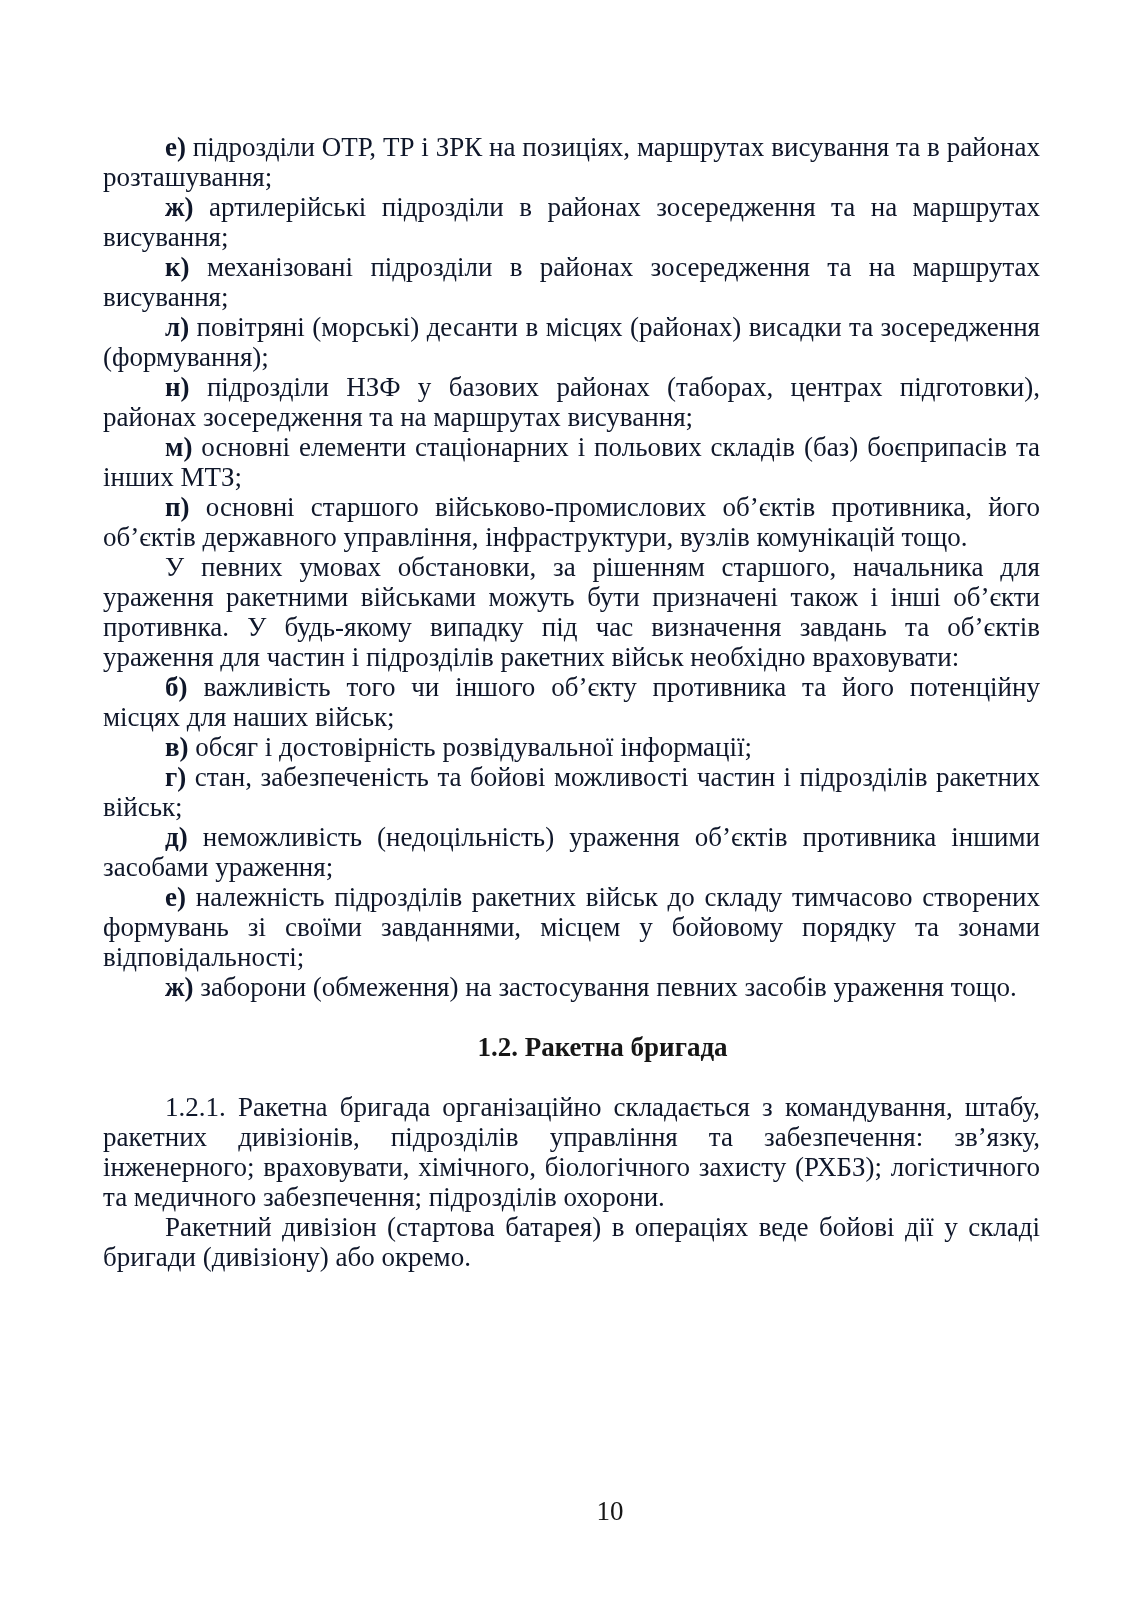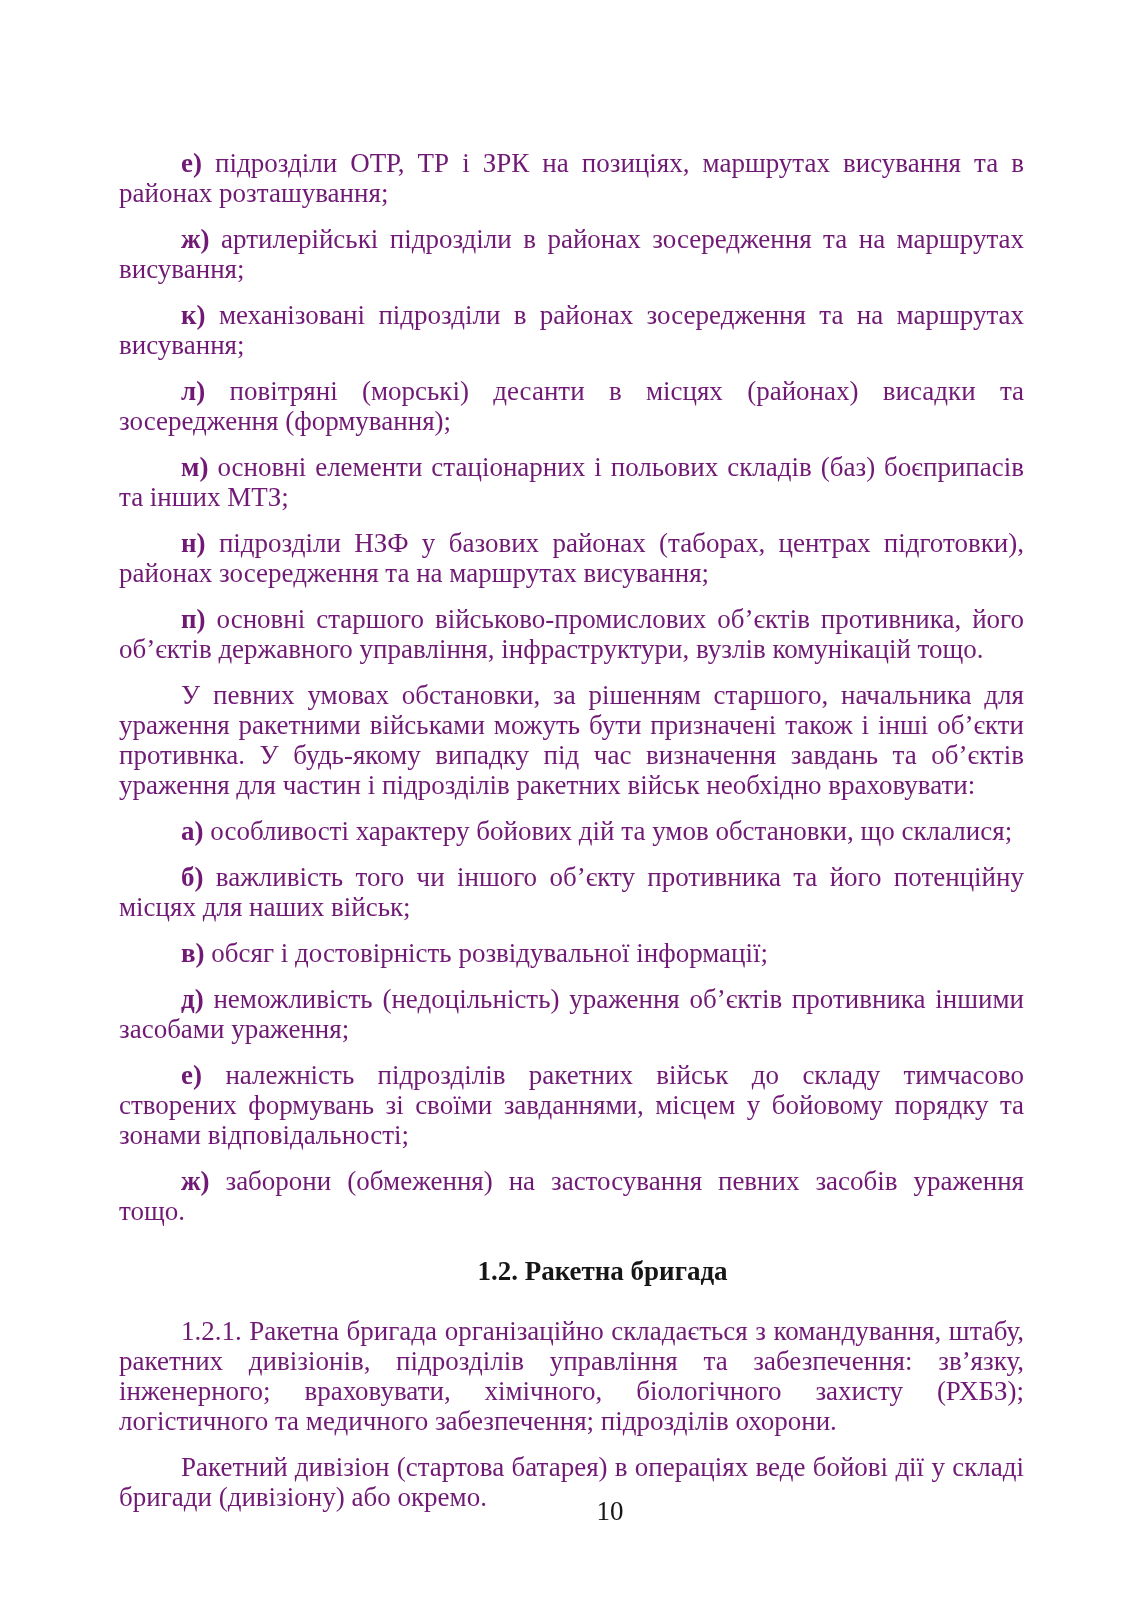--- a/index.html
+++ b/index.html
@@ -16,26 +16,26 @@
     color: #161616;
     overflow: hidden;
   }
   .content {
     position: absolute;
     left: 103px;
     top: 132px;
     width: 937px;
   }
   .para {
-    margin: 16px;
+    margin: 0;
     font-size: 27px;
     line-height: 30px;
     text-align: justify;
     text-indent: 62px;
-    color: #701a75;
+    color: #0f172a;
   }
   .para b {
     font-weight: bold;
   }
   .section-heading {
     margin: 30px 0 30px 0;
     font-size: 27px;
     line-height: 30px;
     font-weight: bold;
     text-indent: 62px;
@@ -63,34 +63,34 @@
   <div class="content">
 
     <p class="para"><b>е)</b> <span>підрозділи ОТР, ТР і ЗРК на позиціях, маршрутах висування та в районах розташування;</span></p>
 
     <p class="para"><b>ж)</b> <span>артилерійські підрозділи в районах зосередження та на маршрутах висування;</span></p>
 
     <p class="para"><b>к)</b> <span>механізовані підрозділи в районах зосередження та на маршрутах висування;</span></p>
 
     <p class="para"><b>л)</b> <span>повітряні (морські) десанти в місцях (районах) висадки та зосередження (формування);</span></p>
 
+    <p class="para"><b>н)</b> <span>підрозділи НЗФ у базових районах (таборах, центрах підготовки), районах зосередження та на маршрутах висування;</span></p>
+
     <p class="para"><b>м)</b> <span>основні елементи стаціонарних і польових складів (баз) боєприпасів та інших МТЗ;</span></p>
-
-    <p class="para"><b>н)</b> <span>підрозділи НЗФ у базових районах (таборах, центрах підготовки), районах зосередження та на маршрутах висування;</span></p>
 
     <p class="para"><b>п)</b> <span>основні старшого військово-промислових об’єктів противника, його об’єктів державного управління, інфраструктури, вузлів комунікацій тощо.</span></p>
 
     <p class="para"><span>У певних умовах обстановки, за рішенням старшого, начальника для ураження ракетними військами можуть бути призначені також і інші об’єкти противнка. У будь-якому випадку під час визначення завдань та об’єктів ураження для частин і підрозділів ракетних військ необхідно враховувати:</span></p>
 
-    <p class="para"><b>а)</b> <span>особливості характеру бойових дій та умов обстановки, що склалися;</span></p>
 
     <p class="para"><b>б)</b> <span>важливість того чи іншого об’єкту противника та його потенційну місцях для наших військ;</span></p>
 
     <p class="para"><b>в)</b> <span>обсяг і достовірність розвідувальної інформації;</span></p>
 
+    <p class="para"><b>г)</b> <span>стан, забезпеченість та бойові можливості частин і підрозділів ракетних військ;</span></p>
 
     <p class="para"><b>д)</b> <span>неможливість (недоцільність) ураження об’єктів противника іншими засобами ураження;</span></p>
 
     <p class="para"><b>е)</b> <span>належність підрозділів ракетних військ до складу тимчасово створених формувань зі своїми завданнями, місцем у бойовому порядку та зонами відповідальності;</span></p>
 
     <p class="para"><b>ж)</b> <span>заборони (обмеження) на застосування певних засобів ураження тощо.</span></p>
 
     <h2 class="section-heading">1.2. Ракетна бригада</h2>
 
     <p class="para"><span>1.2.1. Ракетна бригада організаційно складається з командування, штабу, ракетних дивізіонів, підрозділів управління та забезпечення: зв’язку, інженерного; враховувати, хімічного, біологічного захисту (РХБЗ); логістичного та медичного забезпечення; підрозділів охорони.</span></p>

